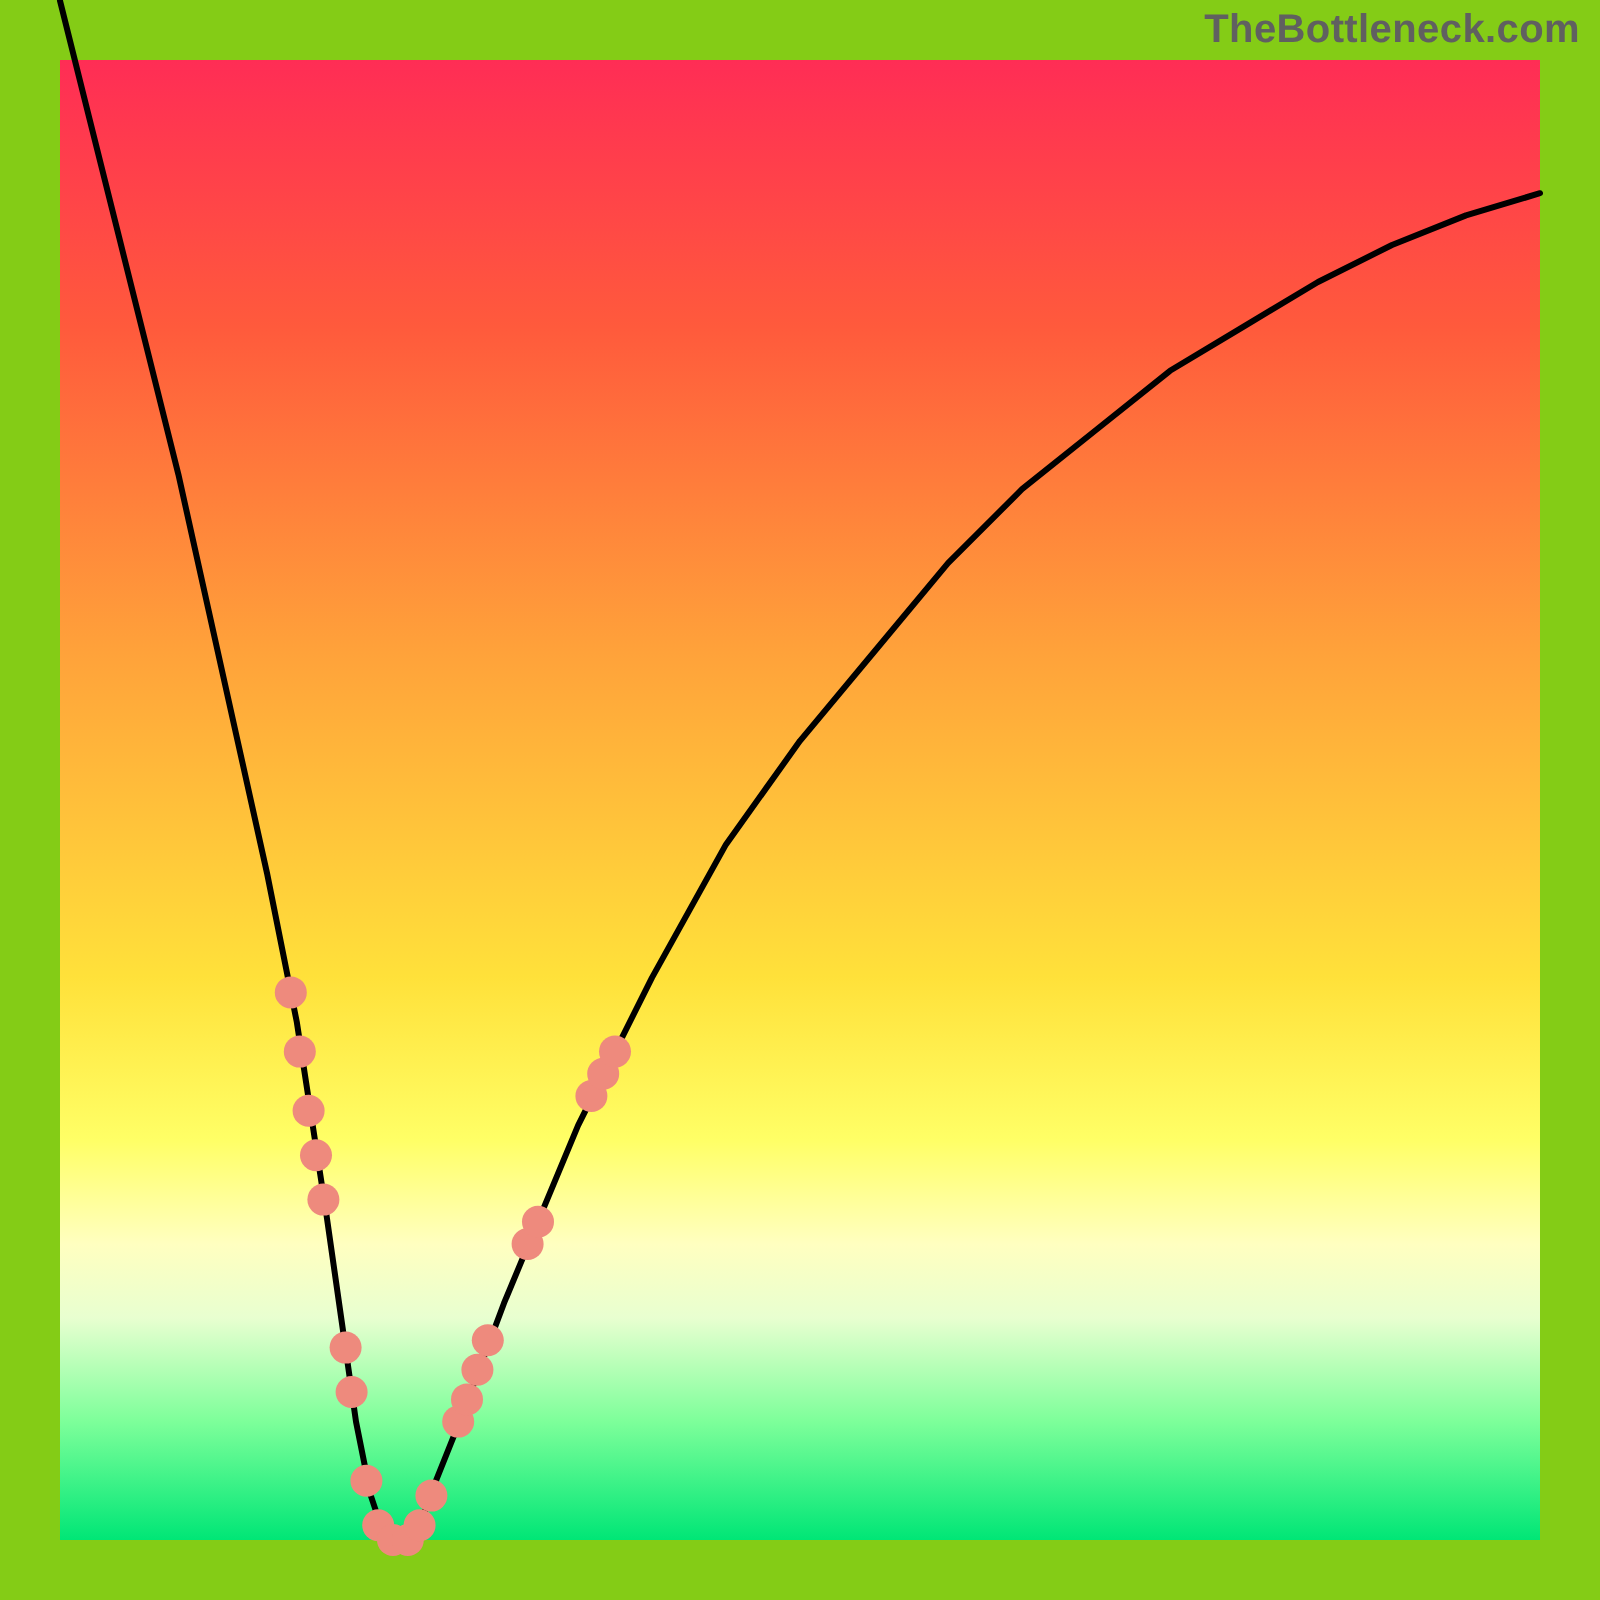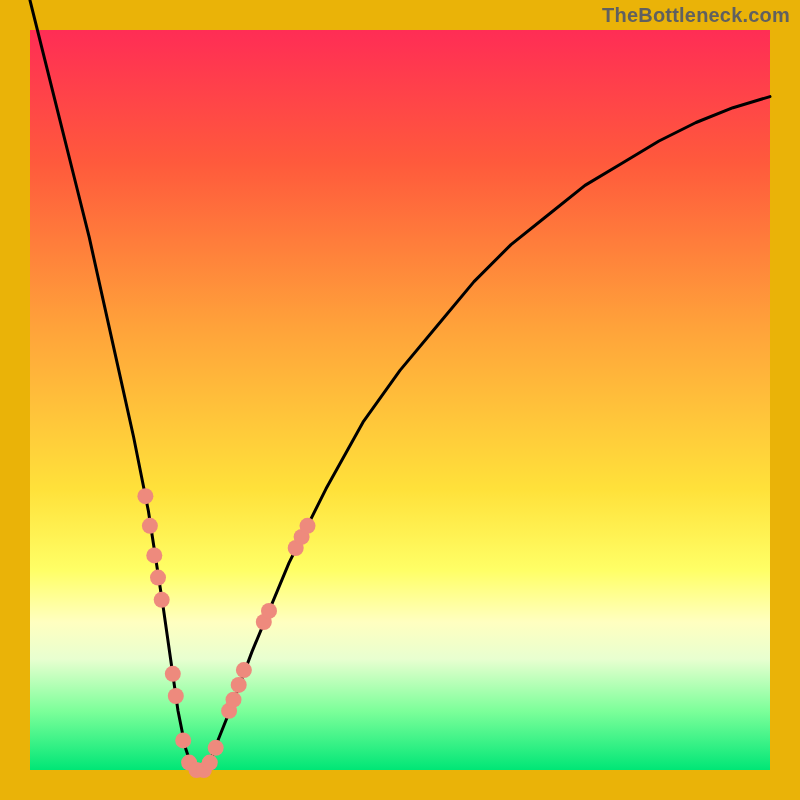--- a/index.html
+++ b/index.html
@@ -10,21 +10,21 @@
     overflow: hidden;
     background: #000;
     font-family: Arial, Helvetica, sans-serif;
   }
   .frame {
     position: absolute;
     left: 0;
     top: 0;
     width: 800px;
     height: 800px;
-    background: #eab308;
+    background: #84cc16;
   }
   .plot-area {
     position: absolute;
     left: 30px;
     top: 30px;
     width: 740px;
     height: 740px;
     
   }
   .watermark {

